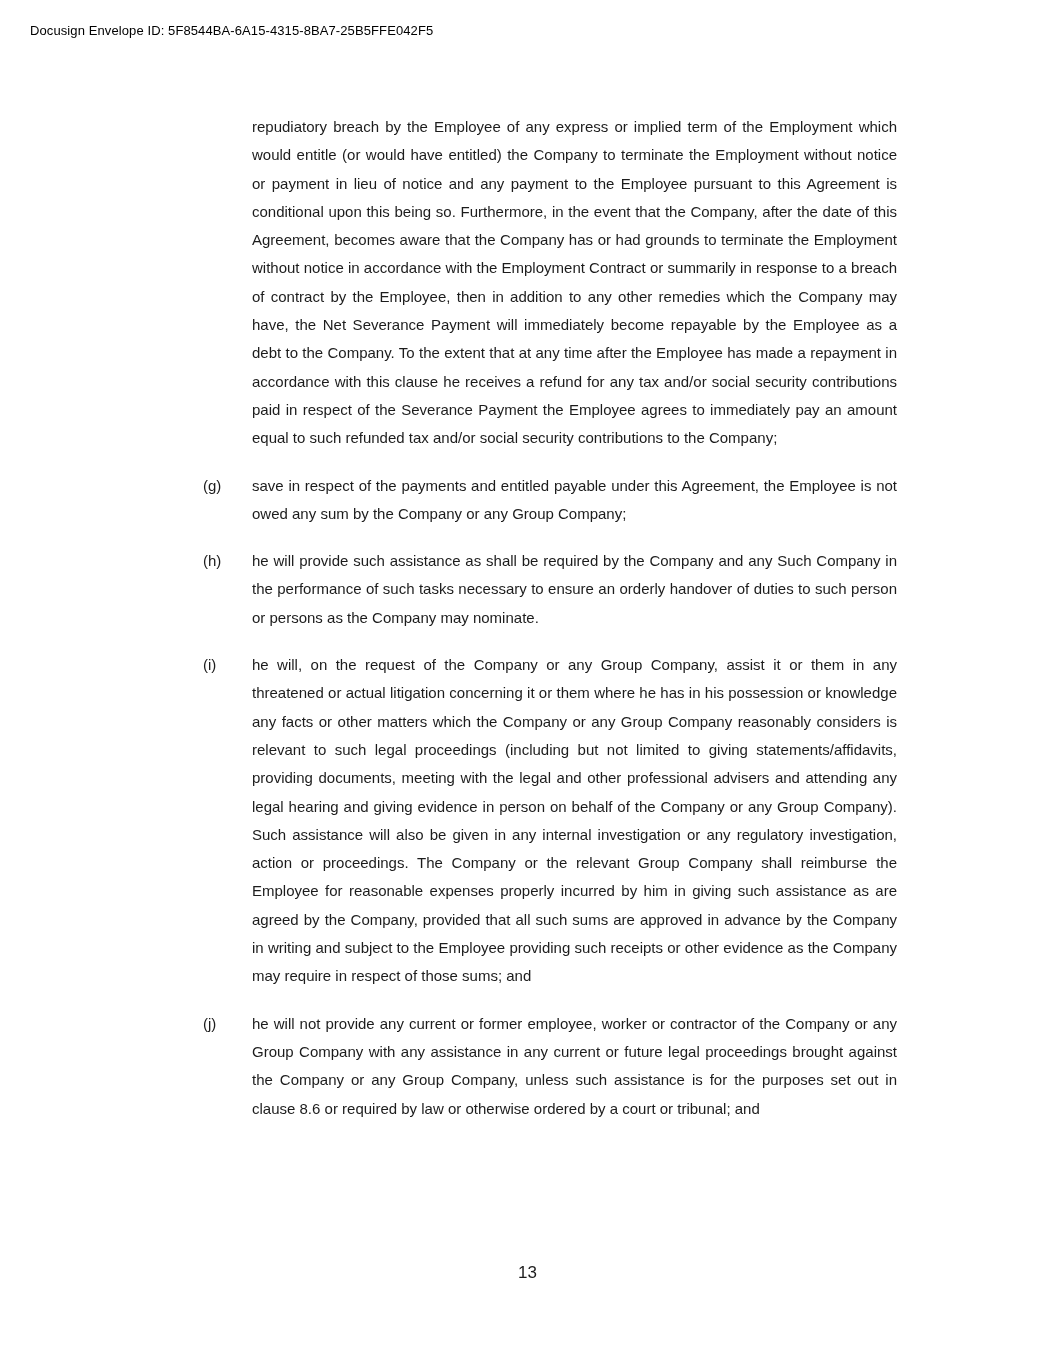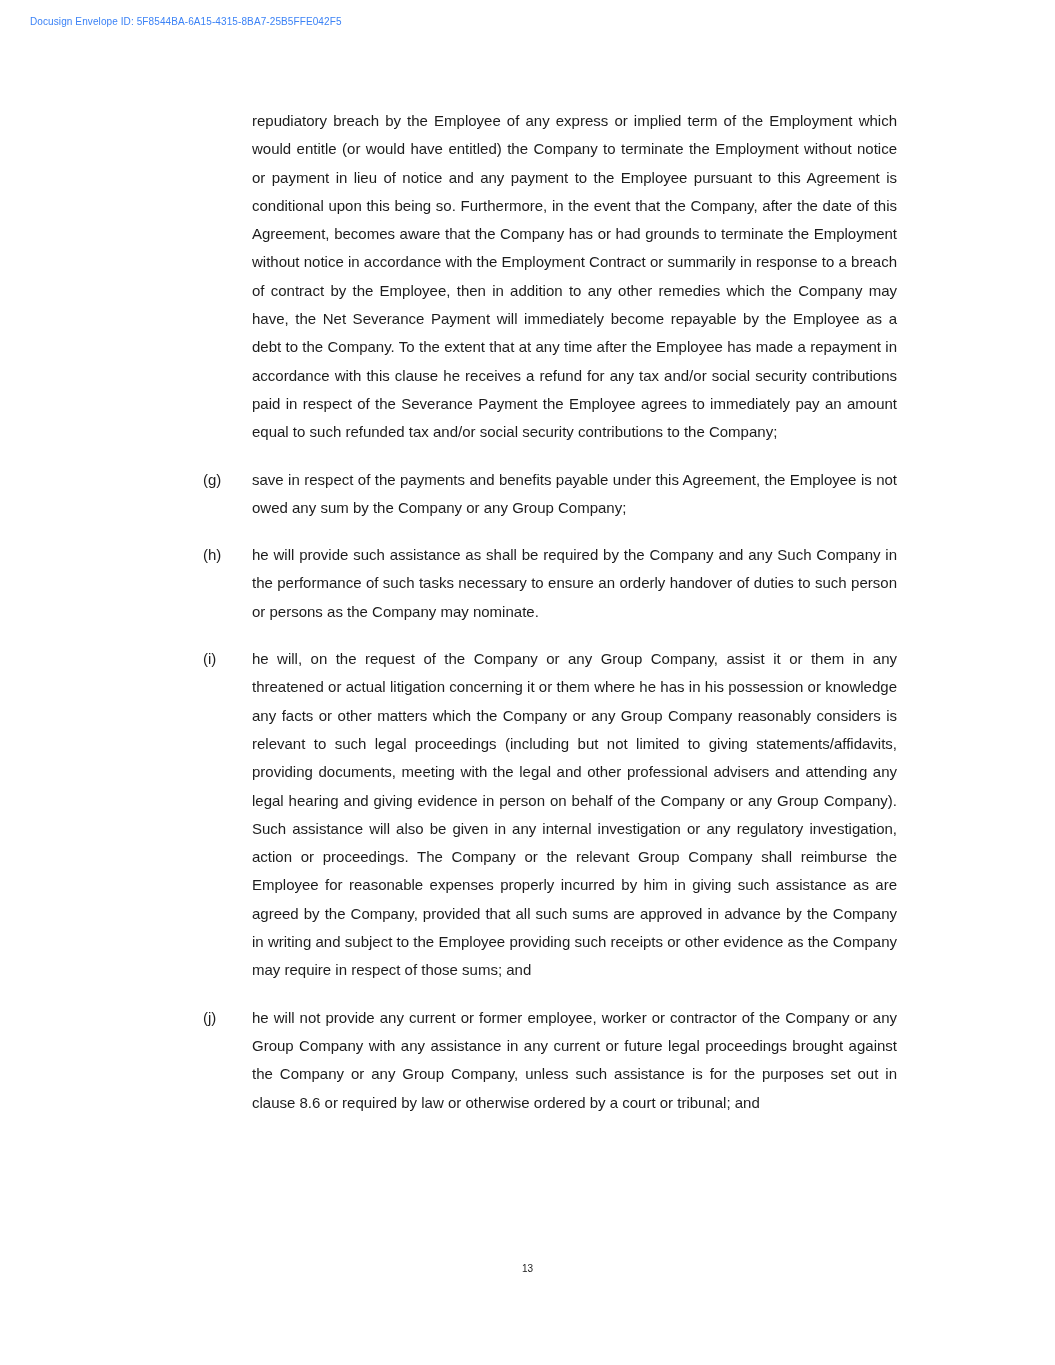--- a/index.html
+++ b/index.html
@@ -10,29 +10,29 @@
     width: 1055px;
     height: 1365px;
     position: relative;
     font-family: "Liberation Sans", "DejaVu Sans", sans-serif;
     color: #1c1c1c;
     overflow: hidden;
   }
   .docusign-header {
     position: absolute;
     left: 30px;
-    top: 16px;
-    font-size: 10px;
+    top: 23px;
+    font-size: 13px;
     letter-spacing: 0.1px;
-    color: #3b82f6;
+    color: #000000;
   }
   .content {
     position: absolute;
     left: 203px;
-    top: 107px;
+    top: 113px;
     width: 700px;
   }
   .para-row {
     display: flex;
     margin-bottom: 19px;
   }
   .para-label {
     width: 49px;
     flex-shrink: 0;
     font-size: 15px;
@@ -44,36 +44,36 @@
     line-height: 28.3px;
     text-align: justify;
     text-justify: inter-word;
   }
   .page-number {
     position: absolute;
     top: 1263px;
     left: 0;
     width: 100%;
     text-align: center;
-    font-size: 10px;
+    font-size: 17px;
   }
 </style>
 </head>
 <body>
 
 <div class="docusign-header">Docusign Envelope ID: 5F8544BA-6A15-4315-8BA7-25B5FFE042F5</div>
 
 <div class="content" id="paragraphs">
     <div class="para-row">
       <div class="para-label"></div>
       <div class="para-text">repudiatory breach by the Employee of any express or implied term of the Employment which would entitle (or would have entitled) the Company to terminate the Employment without notice or payment in lieu of notice and any payment to the Employee pursuant to this Agreement is conditional upon this being so.  Furthermore, in the event that the Company, after the date of this Agreement, becomes aware that the Company has or had grounds to terminate the Employment without notice in accordance with the Employment Contract or summarily in response to a breach of contract by the Employee, then in addition to any other remedies which the Company may have, the Net Severance Payment will immediately become repayable by the Employee as a debt to the Company.  To the extent that at any time after the Employee has made a repayment in accordance with this clause he receives a refund for any tax and/or social security contributions paid in respect of the Severance Payment the Employee agrees to immediately pay an amount equal to such refunded tax and/or social security contributions to the Company;</div>
     </div>
     <div class="para-row">
       <div class="para-label">(g)</div>
-      <div class="para-text">save in respect of the payments and benefits payable under this Agreement, the Employee is not owed any sum by the Company or any Group Company;</div>
+      <div class="para-text">save in respect of the payments and entitled payable under this Agreement, the Employee is not owed any sum by the Company or any Group Company;</div>
     </div>
     <div class="para-row">
       <div class="para-label">(h)</div>
       <div class="para-text">he will provide such assistance as shall be required by the Company and any Such Company in the performance of such tasks necessary to ensure an orderly handover of duties to such person or persons as the Company may nominate.</div>
     </div>
     <div class="para-row">
       <div class="para-label">(i)</div>
       <div class="para-text">he will, on the request of the Company or any Group Company, assist it or them in any threatened or actual litigation concerning it or them where he has in his possession or knowledge any facts or other matters which the Company or any Group Company reasonably considers is relevant to such legal proceedings (including but not limited to giving statements/affidavits, providing documents, meeting with the legal and other professional advisers and attending any legal hearing and giving evidence in person on behalf of the Company or any Group Company).  Such assistance will also be given in any internal investigation or any regulatory investigation, action or proceedings. The Company or the relevant Group Company shall reimburse the Employee for reasonable expenses properly incurred by him in giving such assistance as are agreed by the Company, provided that all such sums are approved in advance by the Company in writing and subject to the Employee providing such receipts or other evidence as the Company may require in respect of those sums; and</div>
     </div>
     <div class="para-row">

